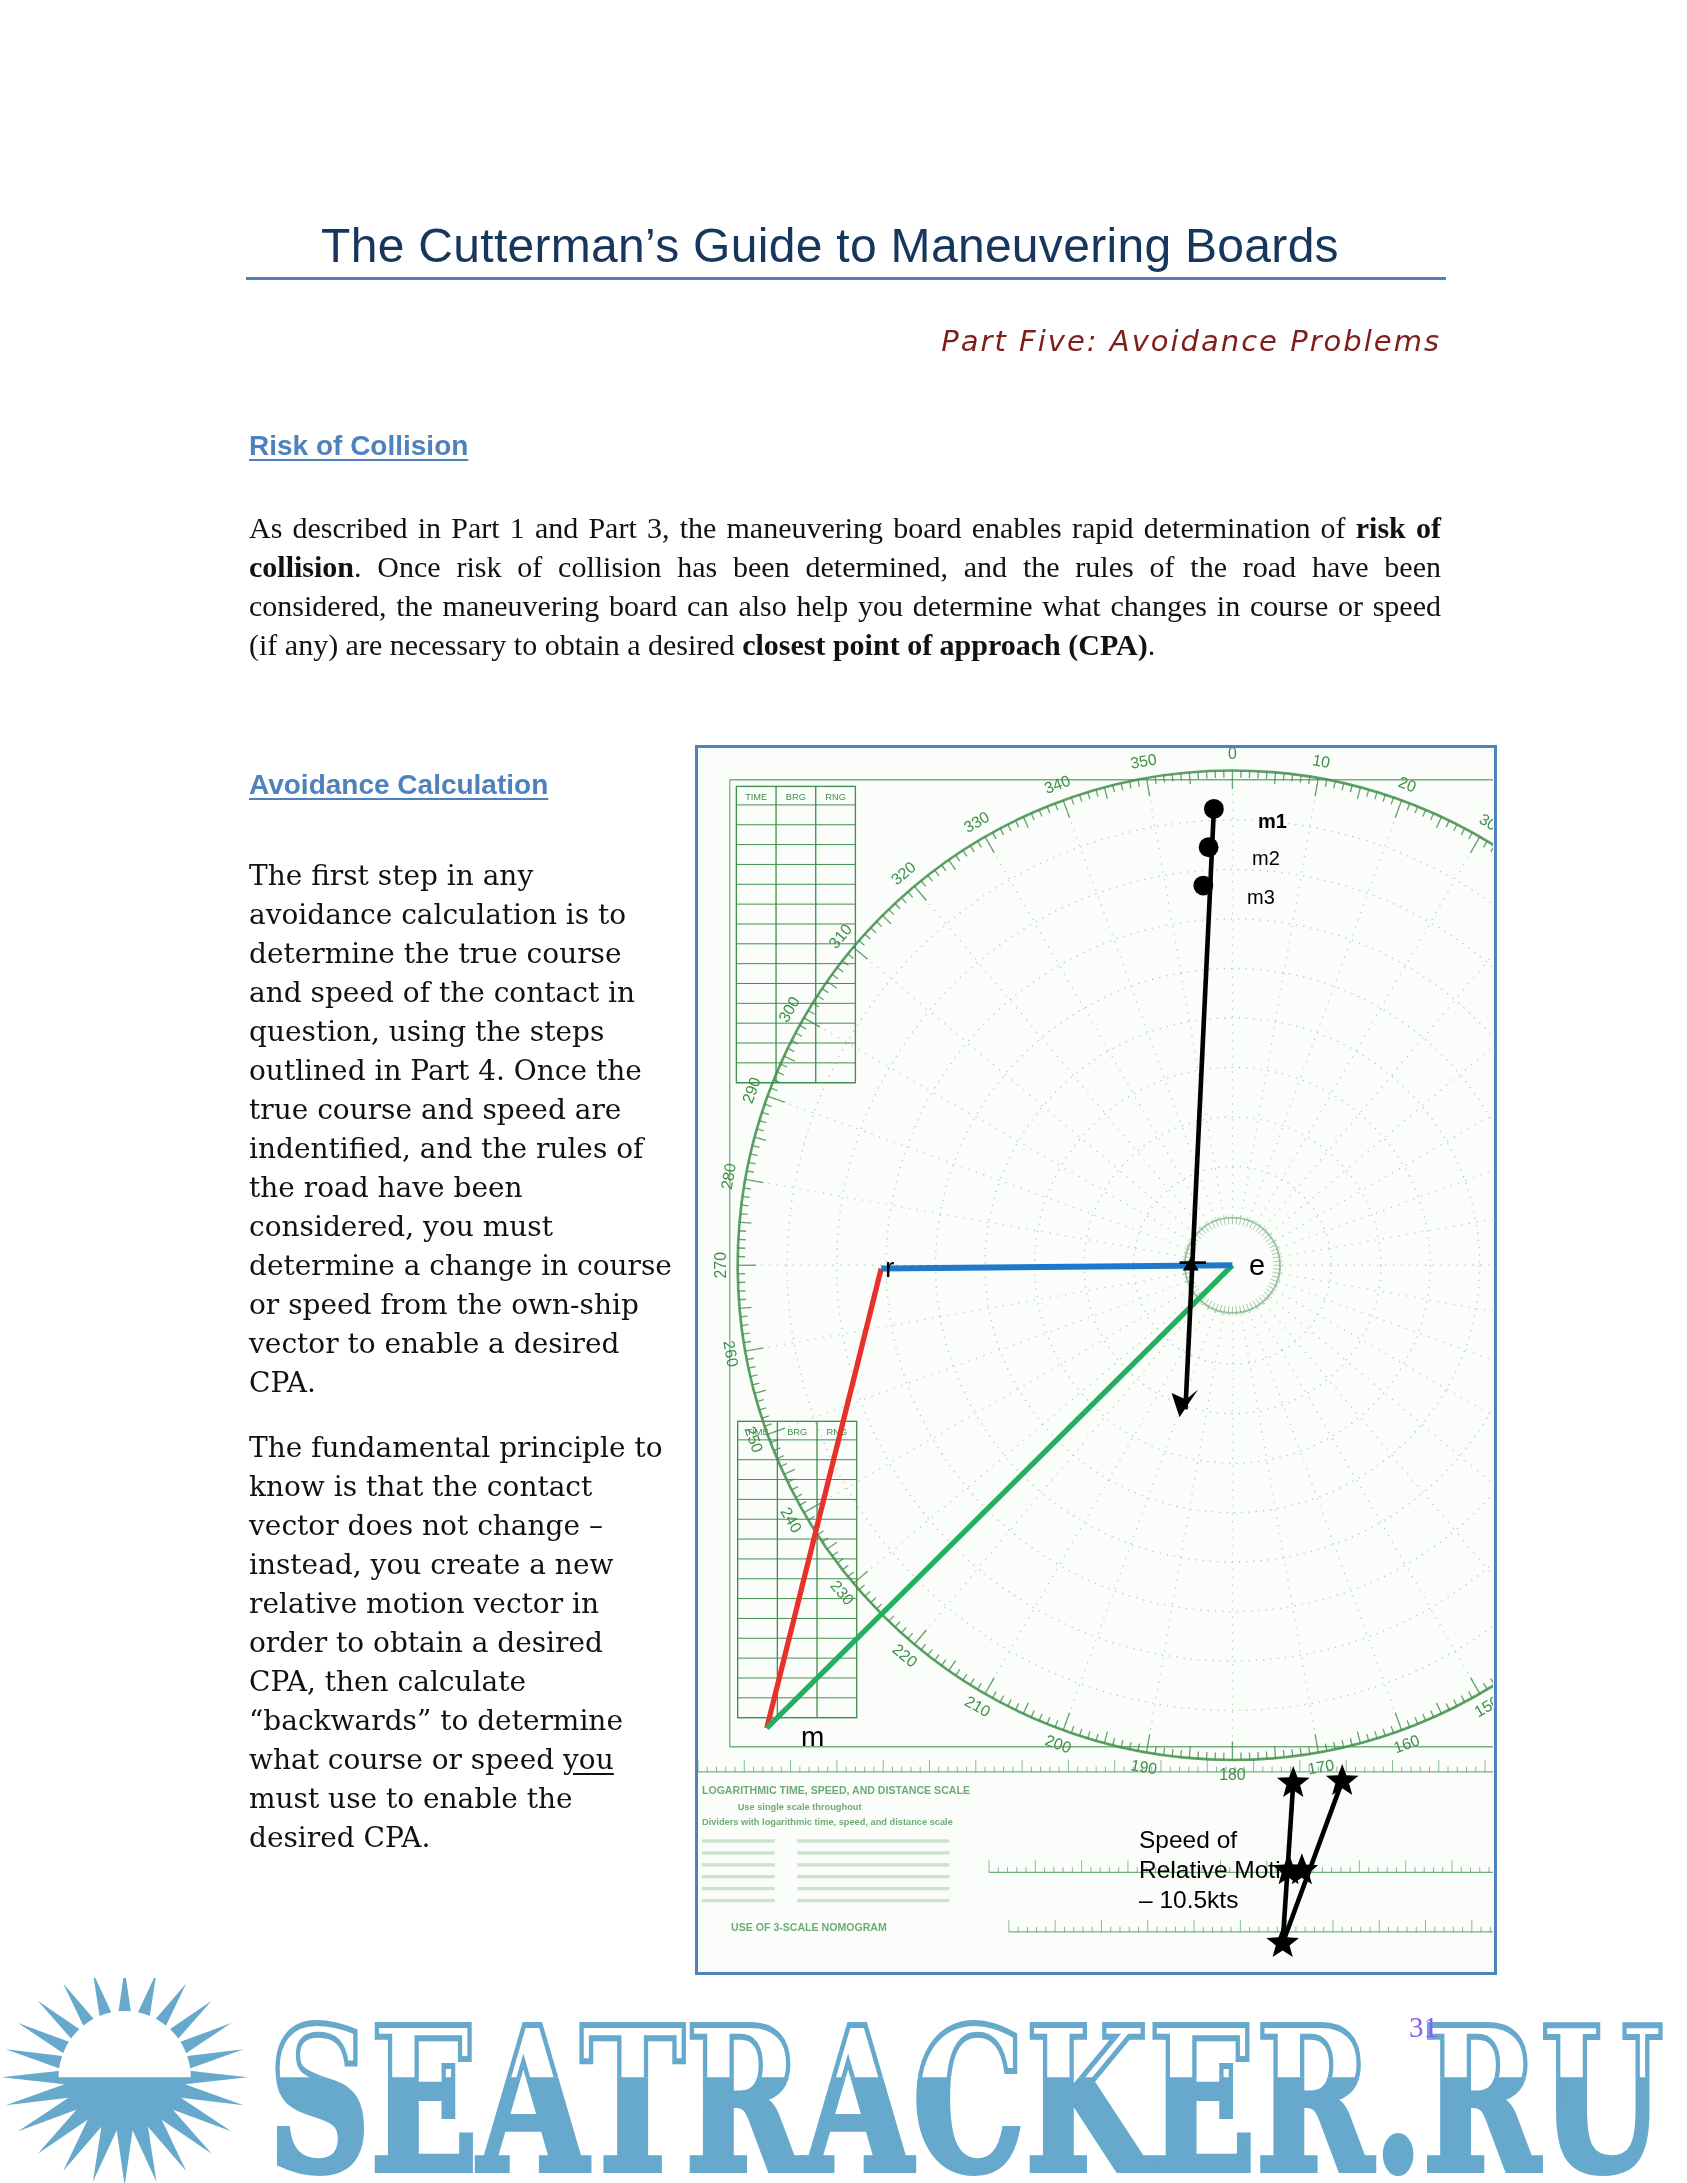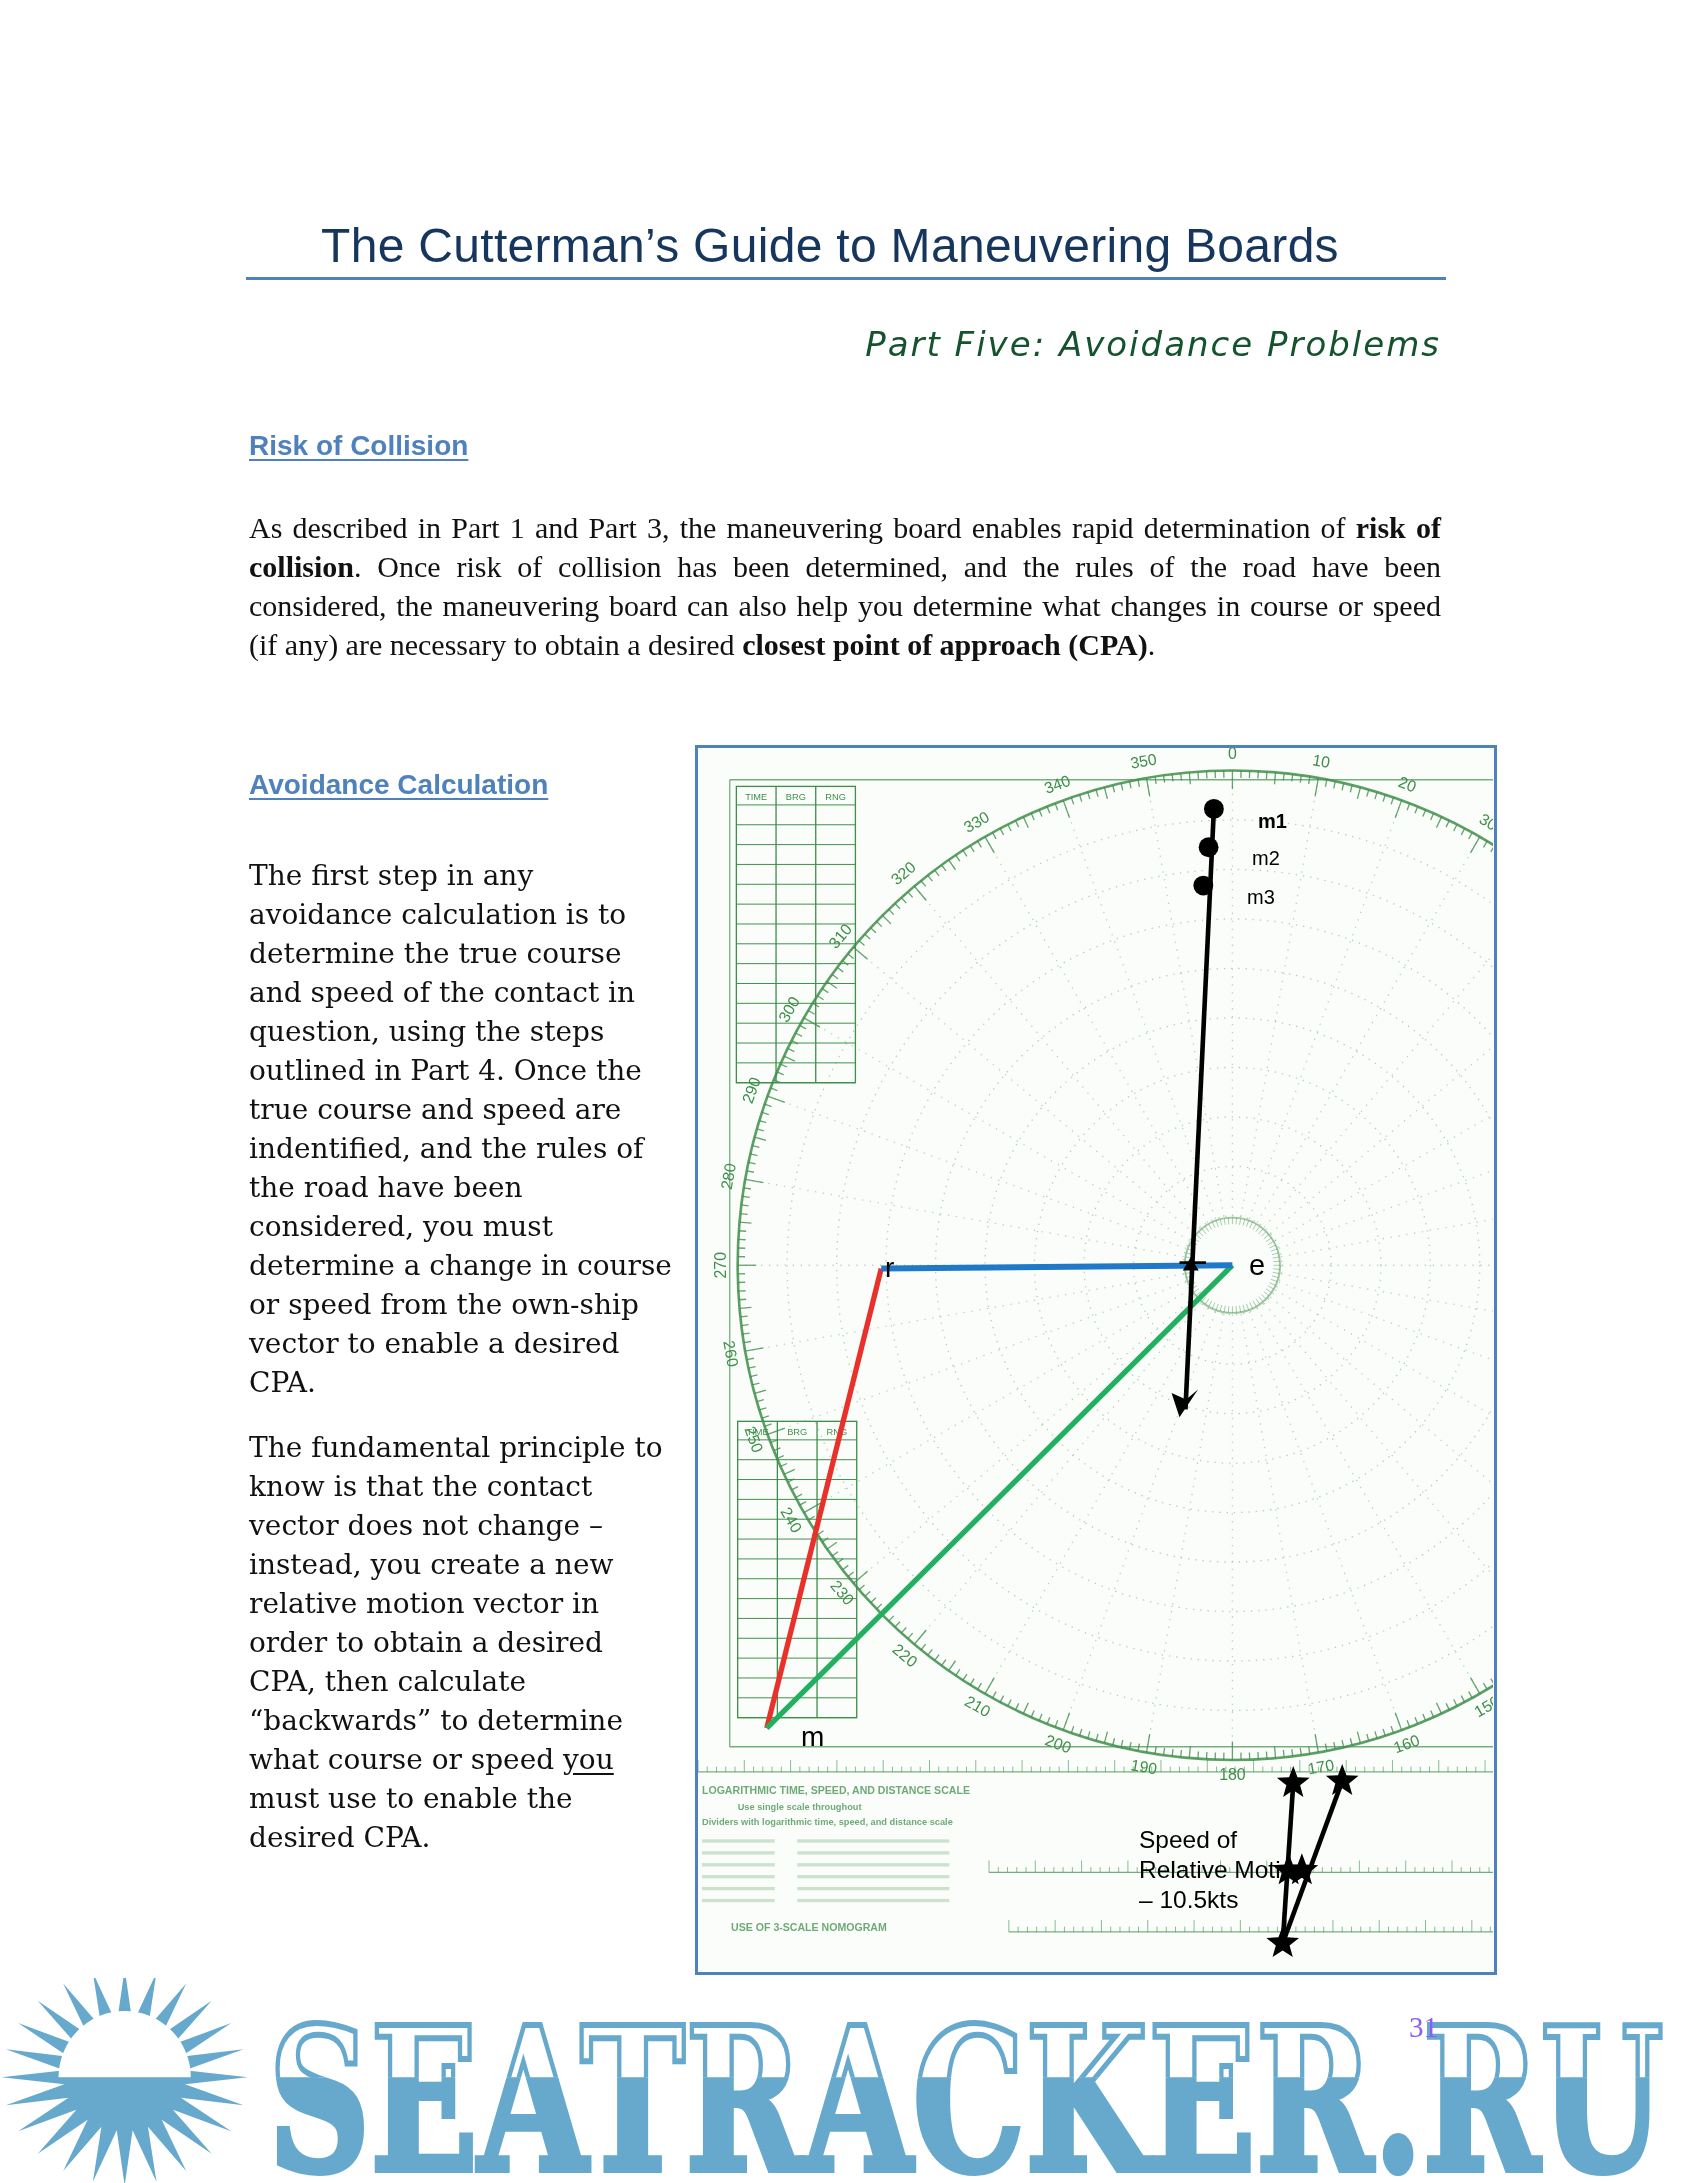--- a/index.html
+++ b/index.html
@@ -1,20 +1,20 @@
 <!DOCTYPE html>
 <html style="font-size:10.6px"><head>
 <meta charset="utf-8">
 <style>
   html, body { margin: 0; padding: 0; background: #ffffff; }
   body { width: 1687px; height: 2183px; position: relative; overflow: hidden; font-family: "DejaVu Serif", "Liberation Serif", serif; color: #111; }
   .abs { position: absolute; }
   .title { left: 4px; width: 1652px; top: 198px; text-align: center; font-family: "Liberation Sans", "DejaVu Sans", sans-serif; font-size: 48px; color: #17365d; letter-spacing: 0.3px; margin-top: 20px; }
   .rule { left: 246px; width: 1200px; top: 277px; height: 3.3px; background: #4f81bd; }
-  .subtitle { right: 246px; top: 324px; font-family: "DejaVu Sans", "Liberation Sans", sans-serif; font-style: italic; font-size: 34px; color: #14532d; letter-spacing: 2px; }
+  .subtitle { right: 246px; top: 324px; font-family: "DejaVu Sans", "Liberation Sans", sans-serif; font-style: italic; font-size: 29px; color: #7f1d1d; letter-spacing: 2px; }
   .h2 { font-family: "Liberation Sans", "DejaVu Sans", sans-serif; font-weight: bold; font-size: 28px; color: #4f81bd; text-decoration: underline; text-underline-offset: 4px; }
   .para { left: 249px; width: 1192px; top: 508px; font-family: "Liberation Serif", "DejaVu Serif", serif; font-size: 30px; line-height: 39px; text-align: justify; }
   .para b { font-weight: bold; }
   .col { left: 249px; width: 430px; font-family: "DejaVu Serif", "Liberation Serif", serif; font-size: 28px; line-height: 39px; }
   .col .line { display: block; white-space: nowrap; }
   .col u { text-underline-offset: 4px; text-align: center; }
   .board { left: 695px; top: 745px; width: 802px; height: 1230px; border: 3.3px solid #4f81bd; box-sizing: border-box; background: #fbfdfa; overflow: hidden; }
   .board svg { position: absolute; left: 0; top: 0; }
   .board-label { position: absolute; font-family: "Liberation Sans", "DejaVu Sans", sans-serif; color: #000; }
   .watermark { left: 0; top: 1978px; width: 1619px; height: 205px; }

